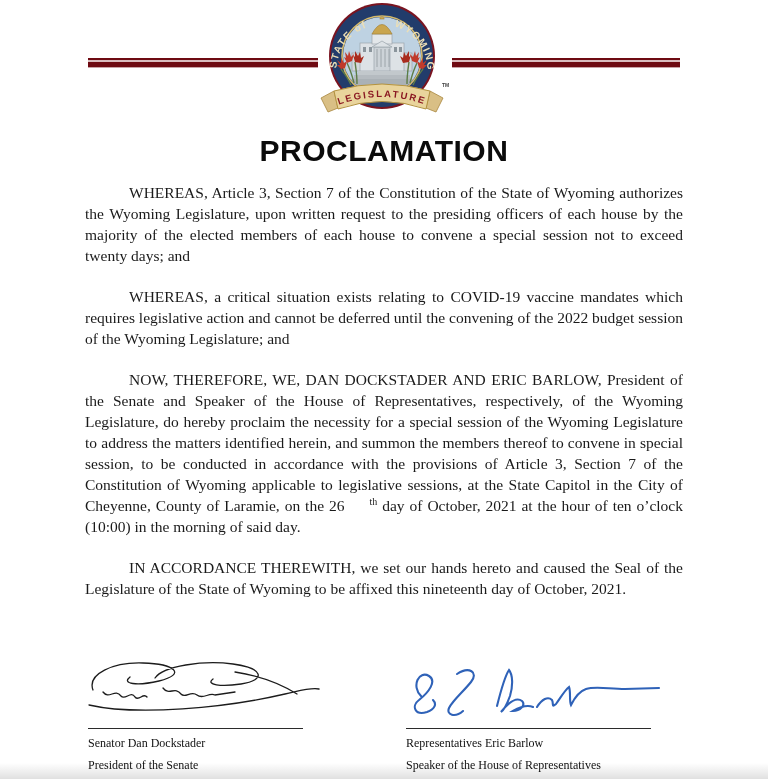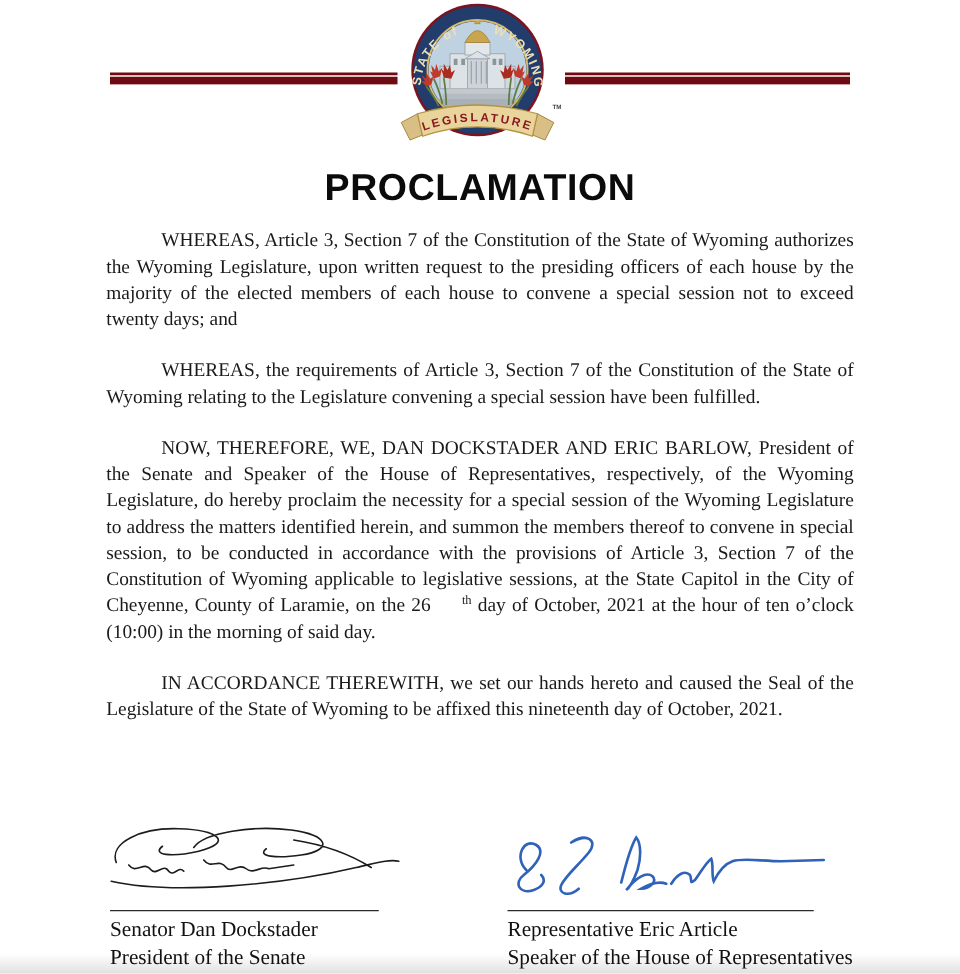--- a/index.html
+++ b/index.html
@@ -38,21 +38,21 @@
   }
   .body-text p{margin:0 0 20px 0;text-indent:44px;}
   .body-text p sup{font-size:10px;line-height:0;vertical-align:super;padding-left:25px;}
   .sig-svg{position:absolute;}
   .sig-svg.left{left:85px;top:650px;width:255px;height:72px;}
   .sig-svg.right{left:405px;top:660px;width:260px;height:62px;}
   .sig-line{position:absolute;top:728px;border-top:1.5px solid #2b2b2b;height:0;}
   .sig-line.left{left:88px;width:215px;}
   .sig-line.right{left:406px;width:245px;}
   .sig-caption{
-    position:absolute;top:733px;font-size:17px;line-height:21.5px;color:#111;
+    position:absolute;top:733px;font-size:12px;line-height:21.5px;color:#111;
   }
   .sig-caption.left{left:88px;}
   .sig-caption.right{left:406px;}
 </style>
 </head>
 <body>
 
 <div class="rule rule-left"></div>
 <div class="rule rule-right"></div>
 
@@ -127,21 +127,21 @@
       <textPath href="#bannerArc" startOffset="50%" text-anchor="middle">LEGISLATURE</textPath>
     </text>
   </g>
   <text x="128" y="86" font-family="Liberation Sans, sans-serif" font-size="5" font-weight="bold" fill="#444">TM</text>
 </svg>
 
 <div class="doc-title">PROCLAMATION</div>
 
 <div class="body-text">
   <p>WHEREAS, Article 3, Section 7 of the Constitution of the State of Wyoming authorizes the Wyoming Legislature, upon written request to the presiding officers of each house by the majority of the elected members of each house to convene a special session not to exceed twenty days; and</p>
-  <p>WHEREAS, the requirements of Article 3, Section 7 of the Constitution of the State of Wyoming relating to the Legislature convening a special session have been fulfilled.</p>
+  <p>WHEREAS, a critical situation exists relating to COVID-19 vaccine mandates which requires legislative action and cannot be deferred until the convening of the 2022 budget session of the Wyoming Legislature; and</p>
   <p><span>NOW, THEREFORE, WE, DAN DOCKSTADER AND ERIC BARLOW, President of the Senate and Speaker of the House of Representatives, respectively, of the Wyoming Legislature, do hereby proclaim the necessity for a special session of the Wyoming Legislature to address the matters identified herein, and summon the members thereof to convene in special session, to be conducted in accordance with the provisions of Article 3, Section 7 of the Constitution of Wyoming applicable to legislative sessions, at the State Capitol in the City of Cheyenne, County of Laramie, on the 26</span><sup>th</sup><span> day of October, 2021 at the hour of ten o’clock (10:00) in the morning of said day.</span></p>
   <p>IN ACCORDANCE THEREWITH, we set our hands hereto and caused the Seal of the Legislature of the State of Wyoming to be affixed this nineteenth day of October, 2021.</p>
 </div>
 
 <svg class="sig-svg left" viewBox="0 0 255 72" xmlns="http://www.w3.org/2000/svg">
   <path d="M 8,40 C 2,24 28,12 58,13 C 90,14 102,24 74,31 C 52,36 36,34 45,27
            M 70,28 C 78,16 118,10 148,14 C 178,18 182,30 156,34 C 136,37 120,35 128,29
            M 18,42 C 24,50 30,38 36,46 C 40,51 46,40 50,47 C 54,52 58,42 62,47
            M 78,38 C 84,46 90,36 96,44 C 100,49 106,40 112,45 C 118,50 124,42 130,45 L 150,42
            M 150,22 C 176,26 196,34 212,44
@@ -156,17 +156,17 @@
 </svg>
 
 <div class="sig-line left"></div>
 <div class="sig-line right"></div>
 
 <div class="sig-caption left">
   <div>Senator Dan Dockstader</div>
   <div>President of the Senate</div>
 </div>
 <div class="sig-caption right">
-  <div>Representative Eric Article</div>
+  <div>Representatives Eric Barlow</div>
   <div>Speaker of the House of Representatives</div>
 </div>
 
 <div class="page-edge"></div>
 
 </body></html>

